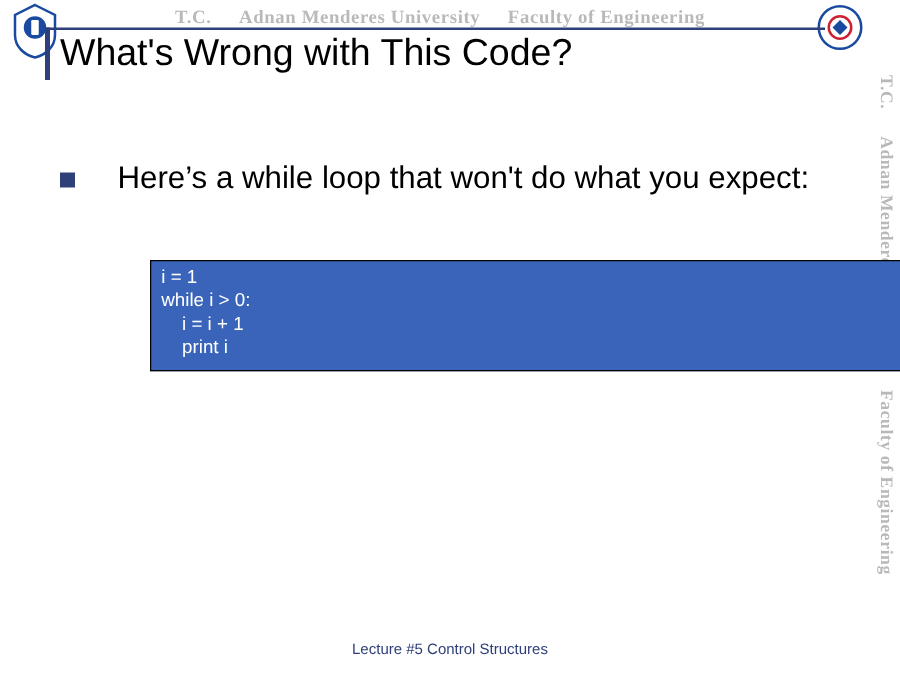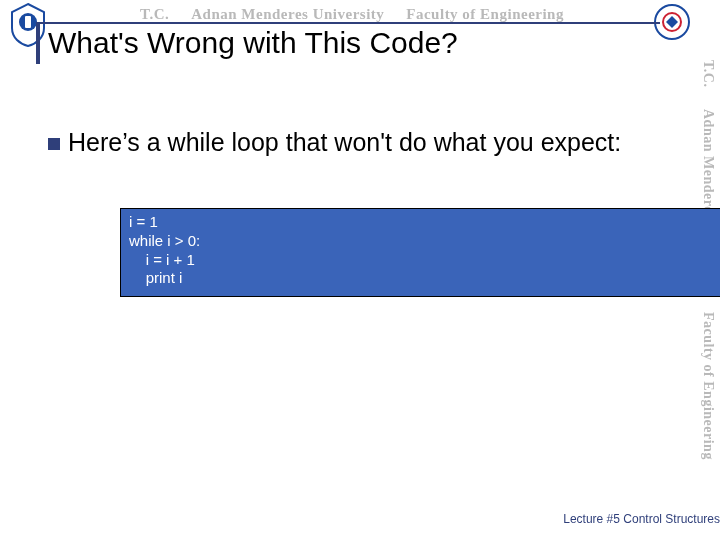--- a/index.html
+++ b/index.html
@@ -81,21 +81,21 @@
   }
   .body {
     position: absolute;
     left: 48px;
     top: 128px;
     right: 70px;
   }
   .bullet-row {
     display: flex;
     align-items: flex-start;
-    gap: 8px;
+    gap: 34px;
   }
   .bullet-sq {
     width: 12px;
     height: 12px;
     background: #2f3f7a;
     margin-top: 10px;
     flex: 0 0 auto;
   }
   .bullet-text {
     font-size: 25px;
@@ -114,21 +114,21 @@
     font-size: 15px;
     line-height: 1.25;
     padding: 4px 8px 8px 8px;
     white-space: pre;
   }
   .footer {
     position: absolute;
     left: 0;
     right: 0;
     bottom: 14px;
-    text-align: right;
+    text-align: center;
     color: #2f3f7a;
     font-size: 12px;
   }
 </style>
 </head>
 <body>
 
 <div class="slide">
 
   <div class="watermark-top">

